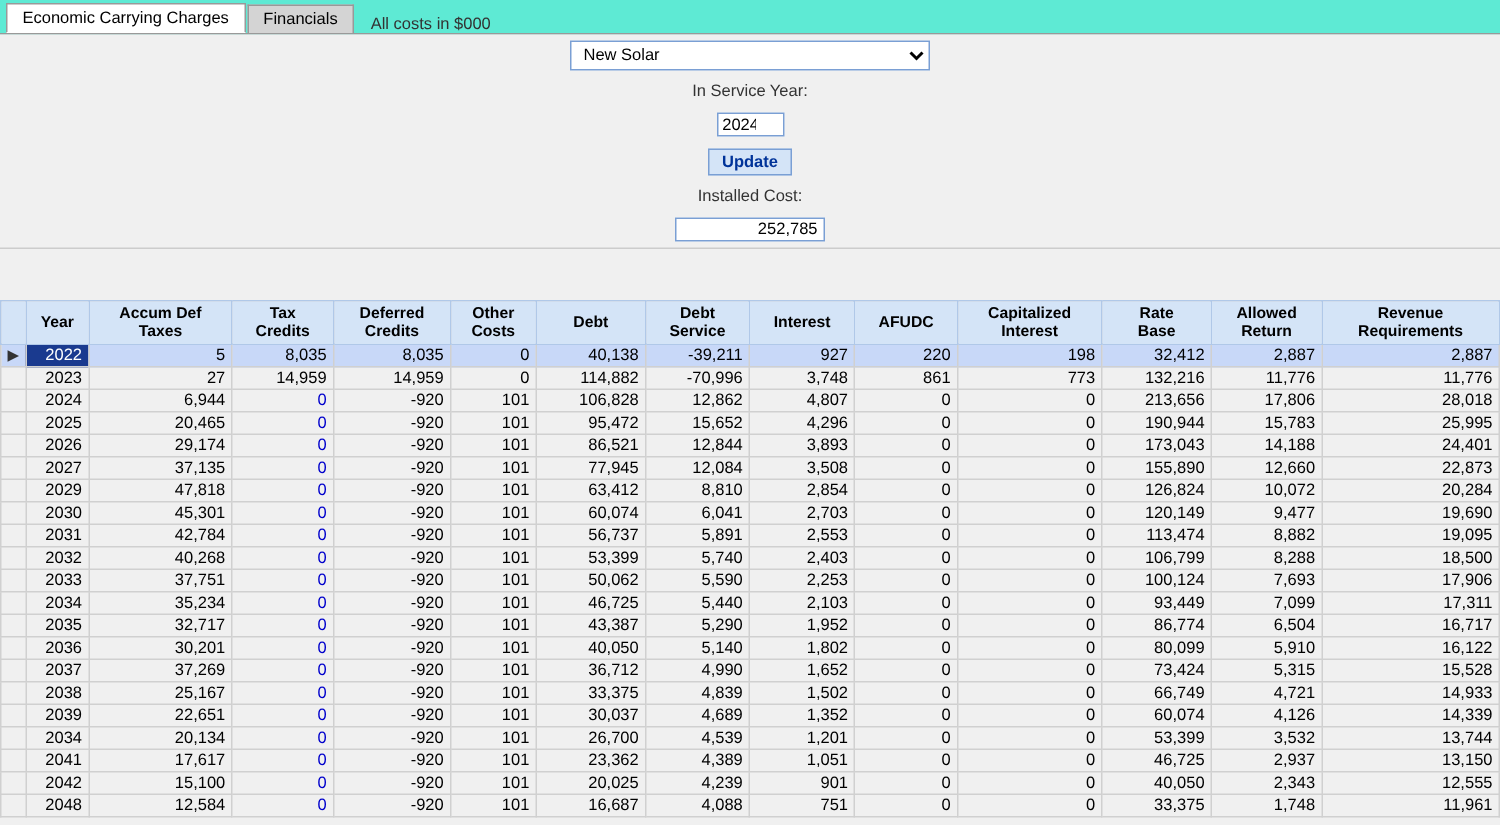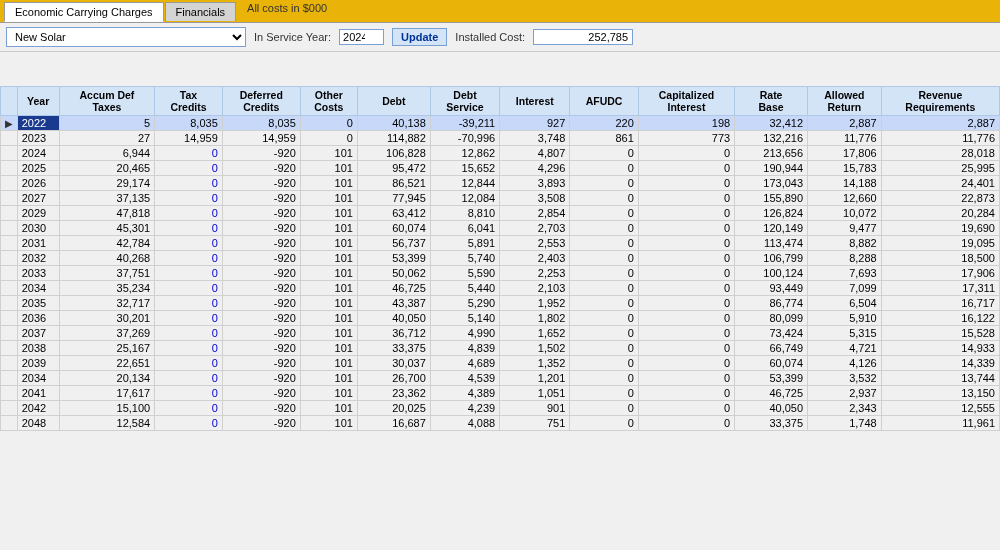--- a/index.html
+++ b/index.html
@@ -1,35 +1,35 @@
 <!DOCTYPE html>
 <html><head>
   <meta charset="utf-8">
   <style>
     * { box-sizing: border-box; margin: 0; padding: 0; }
     body { font-family: Arial, sans-serif; font-size: 11px; background: #f0f0f0; width: 1000px; height: 550px; overflow: hidden; }
     
-    .top-tabs { display: flex; align-items: flex-start; background: #eab308; border-bottom: 1px solid #999; padding: 2px 4px 0; gap: 1px; }
+    .top-tabs { display: flex; align-items: flex-end; background: #5eead4; border-bottom: 1px solid #999; padding: 2px 4px 0; gap: 1px; }
     .tab { padding: 3px 10px; border: 1px solid #999; border-bottom: none; cursor: pointer; background: #d4d4d4; font-size: 11px; }
     .tab.active { background: #fff; border-bottom: 1px solid #fff; }
     .tab-note { margin-left: 10px; font-size: 11px; color: #333; }
     
-    .toolbar { display: flex; align-items: center; padding: 4px 6px; background: #f0f0f0; border-bottom: 1px solid #ccc; gap: 8px; }
+    .toolbar { display: flex; align-items: center; padding: 4px 6px; background: #f0f0f0; border-bottom: 1px solid #ccc; gap: 8px; flex-direction: column; }
     .asset-select { width: 240px; padding: 2px 4px; border: 1px solid #7a9fd4; font-size: 11px; background: white; }
     .toolbar-label { font-size: 11px; color: #333; white-space: nowrap; }
     .year-input { width: 45px; border: 1px solid #7a9fd4; padding: 1px 3px; font-size: 11px; text-align: center; }
     .update-btn { background: #d4e4f7; border: 1px solid #7a9fd4; padding: 2px 8px; font-size: 11px; cursor: pointer; color: #003399; font-weight: bold; }
     .cost-input { width: 100px; border: 1px solid #7a9fd4; padding: 1px 4px; font-size: 11px; text-align: right; background: white; }
     
     .table-container { overflow-y: auto; overflow-x: auto; height: calc(550px - 58px); }
     
     table { border-collapse: collapse; width: 100%; font-size: 11px; margin-top: 34px; }
     thead th { background: #d4e4f7; border: 1px solid #b0c8e8; padding: 2px 4px; text-align: center; font-weight: bold; color: #000; position: sticky; top: 0; z-index: 10; white-space: nowrap; font-size: 10.5px; }
     tbody td { border: 1px solid #d0d0d0; padding: 1px 4px; white-space: nowrap; }
-    .col-year { width: 42px; text-align: left; }
+    .col-year { width: 42px; text-align: right; }
     .col-num { text-align: right; }
     .col-blue { color: #0000cc; text-align: right; }
     .row-selected td { background: #c8d8f8; }
     .row-selected td.col-year { background: #1a3a8f; color: white; }
     .arrow-cell { color: #333; text-align: center; font-size: 10px; }
     
     thead th:first-child { width: 16px; }
   </style>
 </head>
 <body>

